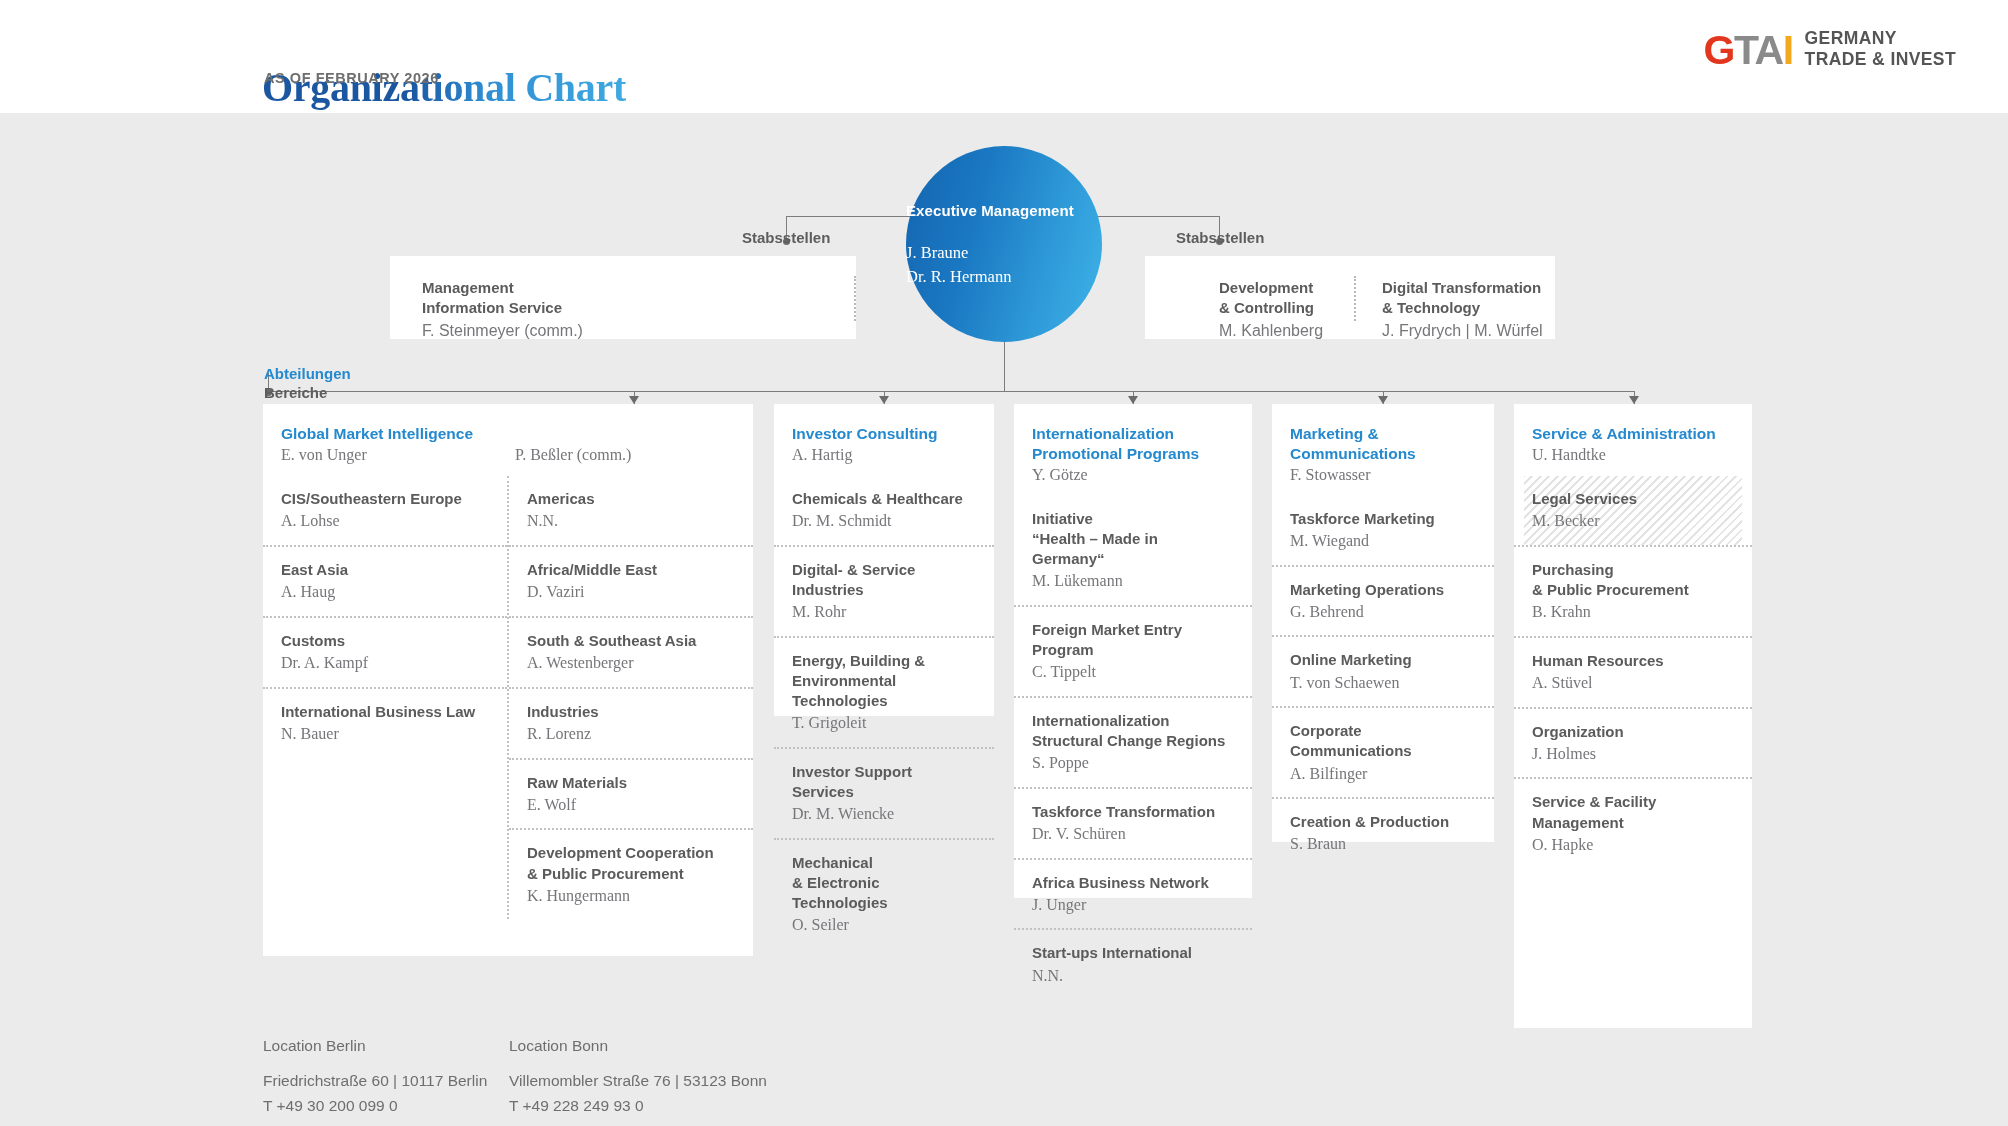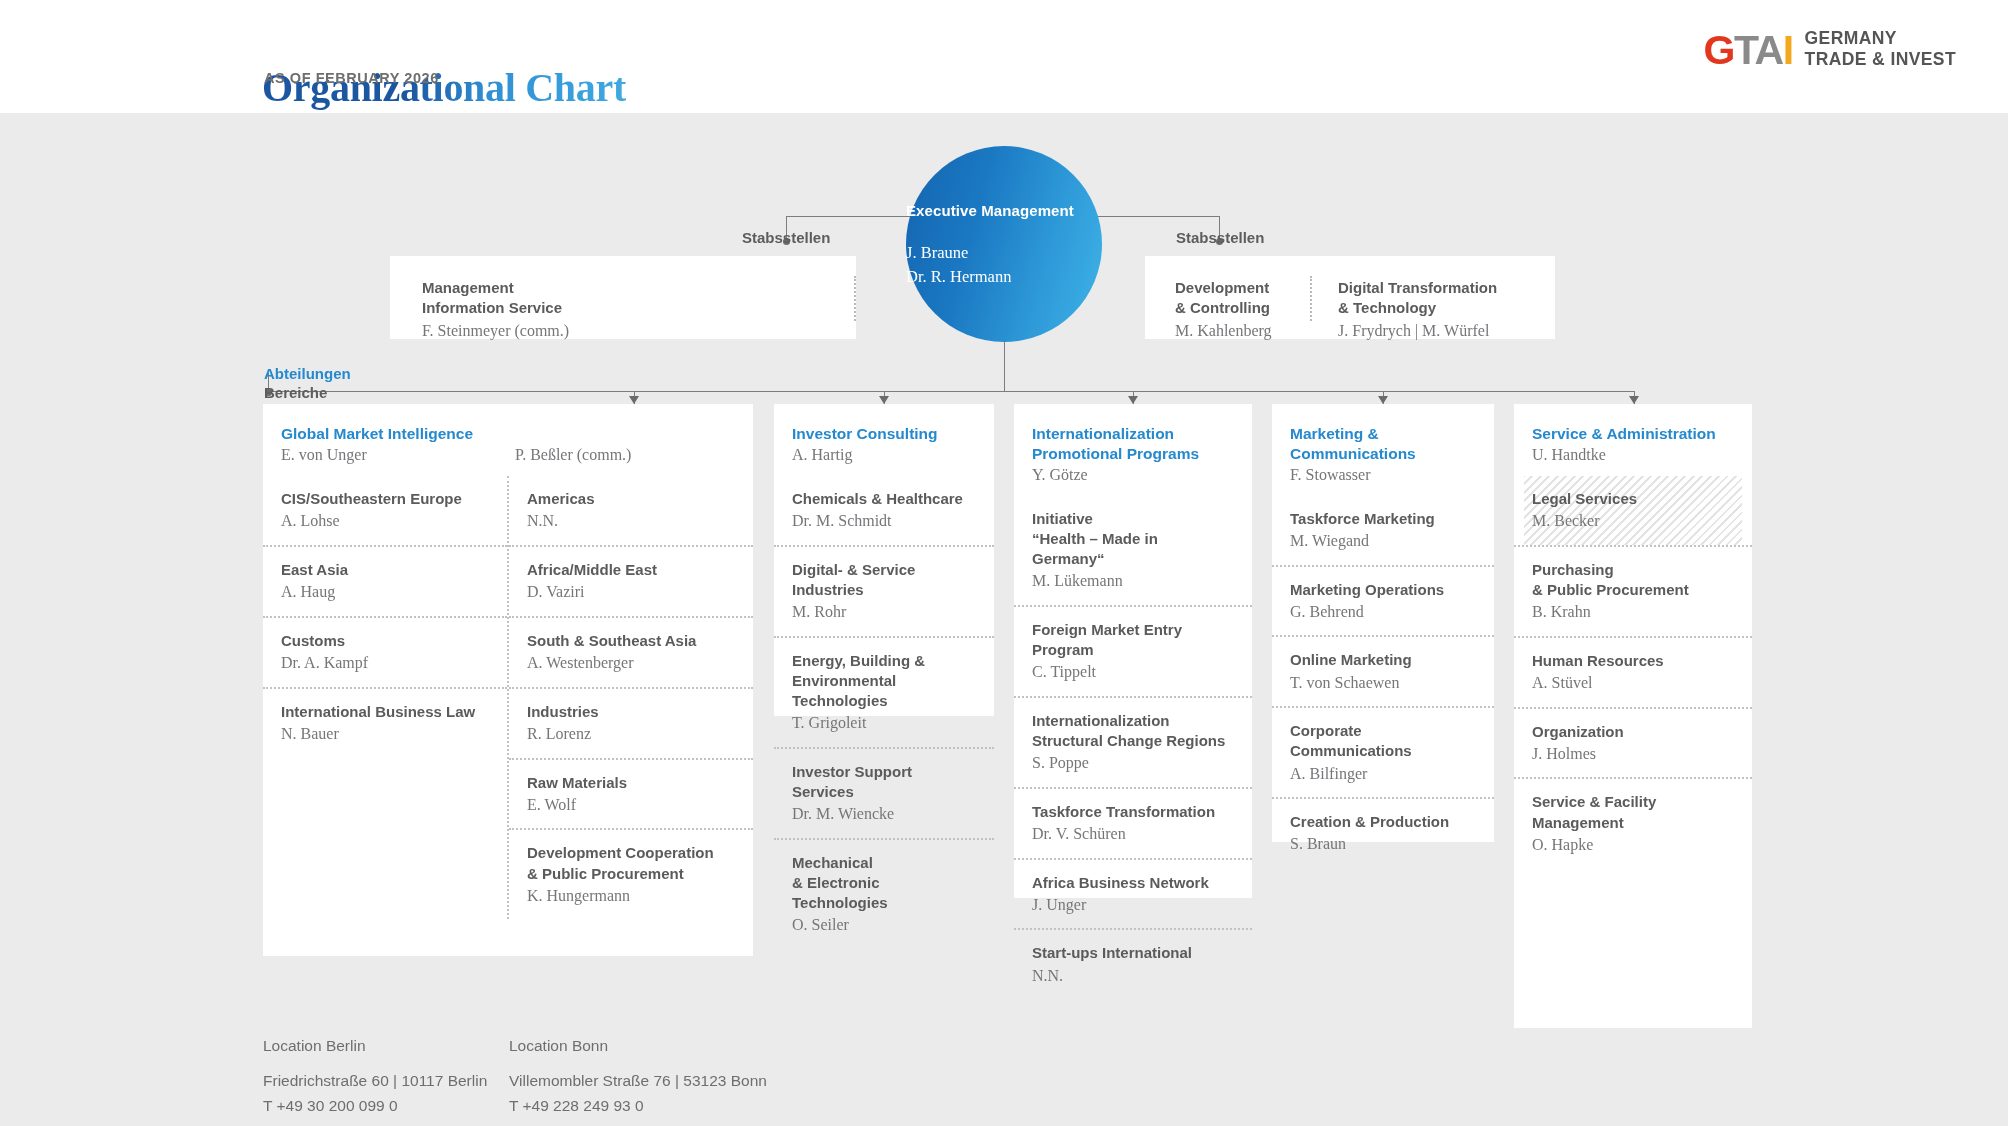--- a/index.html
+++ b/index.html
@@ -63,21 +63,21 @@
   .stab-label { position: absolute; font-size: 15px; font-weight: bold; color: #5d5d5d; }
   .abteil { position: absolute; left: 264px; top: 364px; line-height: 1.28; }
   .abteil .a1 { font-size: 15px; font-weight: bold; color: #2489ce; }
   .abteil .a2 { font-size: 15px; font-weight: bold; color: #5d5d5d; }
 
   
   .staff-box { position: absolute; background: #fff; display: flex; }
   .staff-cell { padding: 22px 0 20px 0; }
   .staff-sep { width: 1px; border-left: 2px dotted #b9b9b9; margin: 20px 0 18px 0; }
   .cell-title { font-size: 15px; font-weight: bold; color: #5b5b5b; line-height: 1.32; }
-  .cell-name { font-family: Liberation Serif, serif; font-size: 16px; color: #76767a; margin-top: 3px; line-height: 1.3; }
+  .cell-name { font-family: Liberation Sans, sans-serif; font-size: 16px; color: #76767a; margin-top: 3px; line-height: 1.3; }
 
   
   .dept { position: absolute; background: #fff; top: 404px; }
   .dept-inner { padding: 20px 0 0 0; height: 100%; }
   .dept-head { padding: 0 18px; }
   .dept-title { font-size: 15.5px; font-weight: bold; color: #2489ce; line-height: 1.28; }
   .dept-lead { font-family: "Liberation Serif", serif; font-size: 16px; color: #76767a; margin-top: 2px; }
 
   .unit { padding: 13px 18px 13px 18px; border-top: 2px dotted #c2c2c2; }
   .unit:first-of-type { border-top: none; }
@@ -162,21 +162,21 @@
 
   <div class="staff-box" style="left:390px; top:256px; width:466px; height:83px;">
     <div class="staff-cell" style="flex:1; padding-left:32px;">
       <div class="cell-title">Management</div>
       <div class="cell-title">Information Service</div>
       <div class="cell-name">F. Steinmeyer (comm.)</div>
     </div>
     <div class="staff-sep"></div>
   </div>
 
-  <div class="staff-box" style="left:1145px; top:256px; width:410px; height:83px;">
+  <div class="staff-box" style="left:1145px; top:256px; width:410px; height:83px;padding-left:44px;">
     <div class="staff-cell" style="flex:0 0 165px; padding-left:30px;">
       <div class="cell-title">Development</div>
       <div class="cell-title">&amp; Controlling</div>
       <div class="cell-name">M. Kahlenberg</div>
     </div>
     <div class="staff-sep"></div>
     <div class="staff-cell" style="flex:1; padding-left:26px;">
       <div class="cell-title">Digital Transformation</div>
       <div class="cell-title">&amp; Technology</div>
       <div class="cell-name">J. Frydrych | M. Würfel</div>

